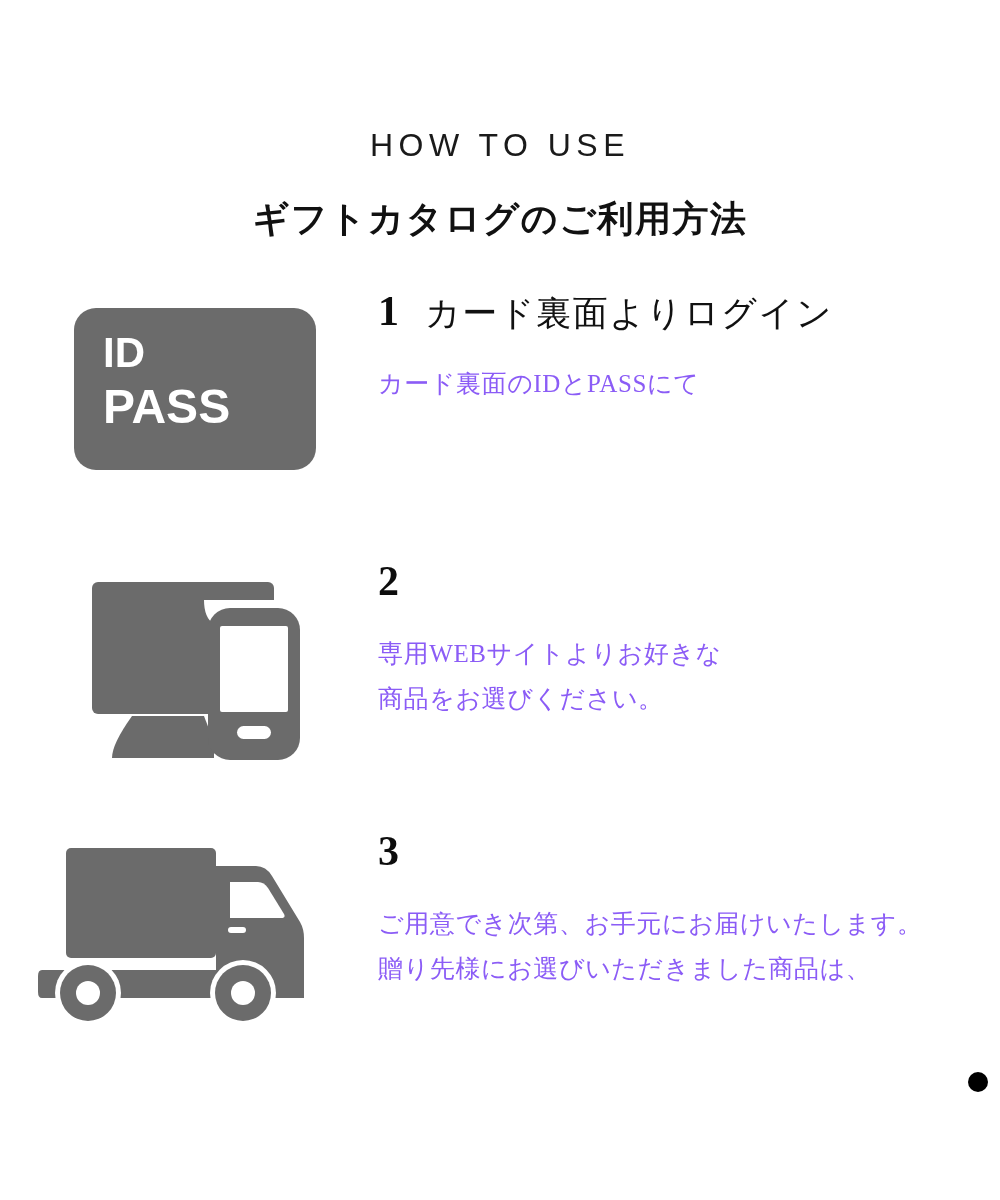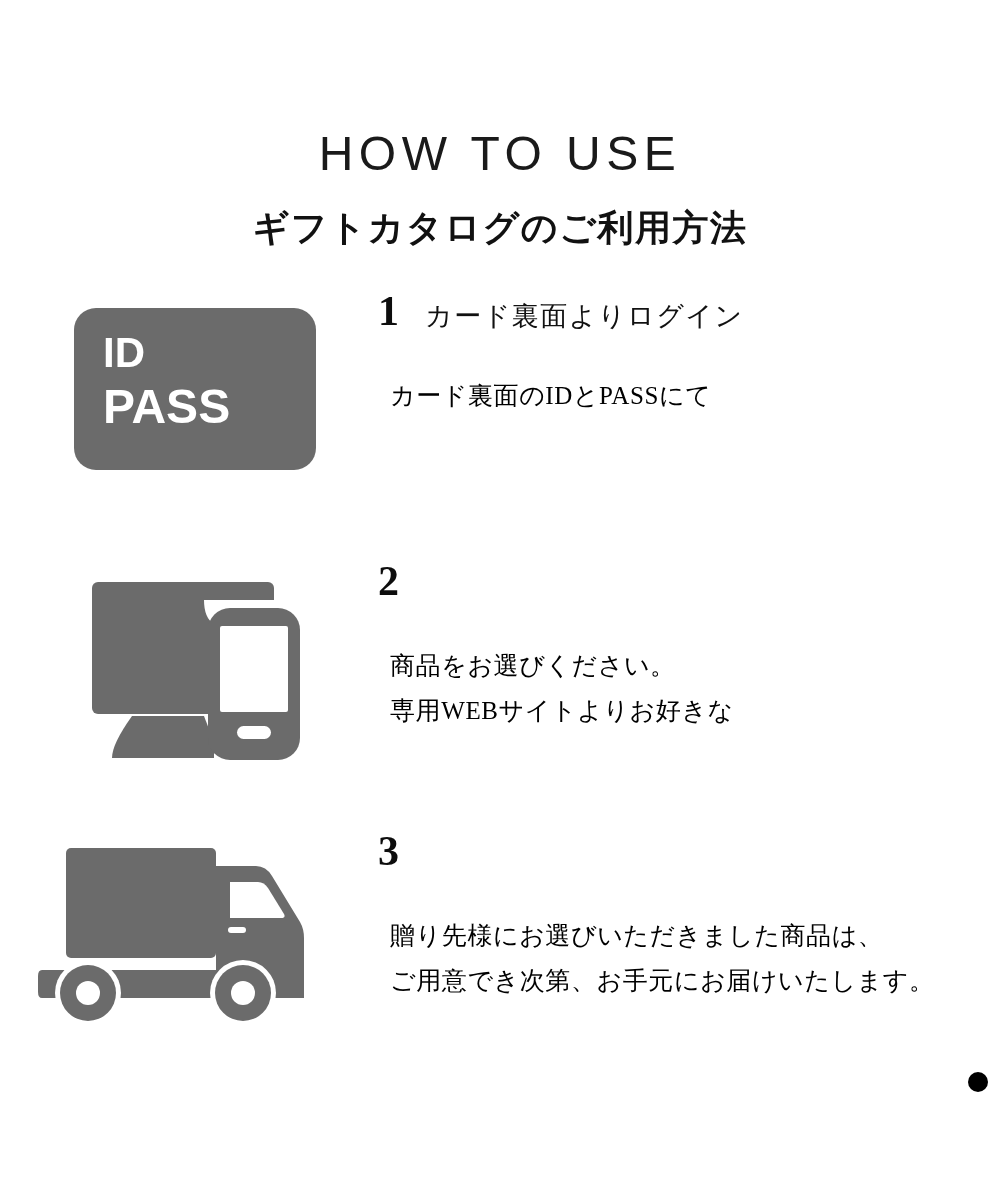--- a/index.html
+++ b/index.html
@@ -20,35 +20,35 @@
   
   .header {
     position: absolute;
     top: 128px;
     left: 0;
     width: 1000px;
     text-align: center;
   }
   .header-eyebrow {
     font-family: "Liberation Sans", "DejaVu Sans", sans-serif;
-    font-size: 48px;
+    font-size: 32px;
     font-weight: 300;
     letter-spacing: 5.5px;
     color: #1a1a1a;
     line-height: 1.08;
     margin: 0;
     white-space: nowrap;
   }
   .header-title {
     font-family: "Liberation Sans", "DejaVu Sans", sans-serif;
     font-size: 36px;
     font-weight: 700;
     letter-spacing: 1.5px;
     color: #111111;
-    margin: 0;
+    margin: 8px;
     padding-top: 24px;
     white-space: nowrap;
   }
 
   
   .steps {
     position: absolute;
     top: 290px;
     left: 0;
     width: 1000px;
@@ -83,35 +83,35 @@
   .step-num {
     font-family: "Liberation Serif", "DejaVu Serif", serif;
     font-weight: 700;
     font-size: 42px;
     color: #0d0d0d;
     line-height: 1;
     letter-spacing: 0;
   }
   .step-title {
     font-family: "Liberation Serif", "DejaVu Serif", serif;
-    font-size: 27px;
+    font-size: 35px;
     font-weight: 400;
     color: #111111;
     letter-spacing: 1.5px;
     padding-left: 26px;
     line-height: 1;
   }
   .step-desc {
-    margin: 12px;
+    margin: 0;
     padding-top: 30px;
     font-family: "Liberation Serif", "DejaVu Serif", serif;
     font-size: 25px;
     font-weight: 400;
     letter-spacing: 0.6px;
-    color: #000000;
+    color: #8b5cf6;
     line-height: 1.78;
   }
   .step-desc-line { display: block; white-space: nowrap; }
 
   
   .page-dot {
     position: absolute;
     left: 968px;
     top: 1072px;
     width: 20px;
@@ -165,22 +165,22 @@
         <rect x="212" y="66" width="68" height="86" rx="2" ry="2" fill="#ffffff"></rect>
 
         <rect x="229" y="166" width="34" height="13" rx="6.5" ry="6.5" fill="#ffffff"></rect>
       </svg>
     </div>
     <div class="step-body">
       <div class="step-heading">
         <span class="step-num">2</span>
       </div>
       <div class="step-desc">
+        <span class="step-desc-line">専用WEBサイトよりお好きな</span>
         <span class="step-desc-line">商品をお選びください。</span>
-        <span class="step-desc-line">専用WEBサイトよりお好きな</span>
       </div>
     </div>
   </div>
 
   <div class="step">
     <div class="step-icon">
       <svg width="350" height="230" viewBox="0 0 350 230" xmlns="http://www.w3.org/2000/svg">
 
         <rect x="58" y="18" width="150" height="110" rx="5" ry="5" fill="#6b6b6b"></rect>
 
@@ -199,21 +199,21 @@
         <circle cx="235" cy="163" r="33" fill="#ffffff"></circle>
         <circle cx="235" cy="163" r="28" fill="#6b6b6b"></circle>
         <circle cx="235" cy="163" r="12" fill="#ffffff"></circle>
       </svg>
     </div>
     <div class="step-body">
       <div class="step-heading">
         <span class="step-num">3</span>
       </div>
       <div class="step-desc">
+        <span class="step-desc-line">ご用意でき次第、お手元にお届けいたします。</span>
         <span class="step-desc-line">贈り先様にお選びいただきました商品は、</span>
-        <span class="step-desc-line">ご用意でき次第、お手元にお届けいたします。</span>
       </div>
     </div>
   </div>
 
 </div>
 
 <div class="page-dot"></div>
 
 </body></html>

